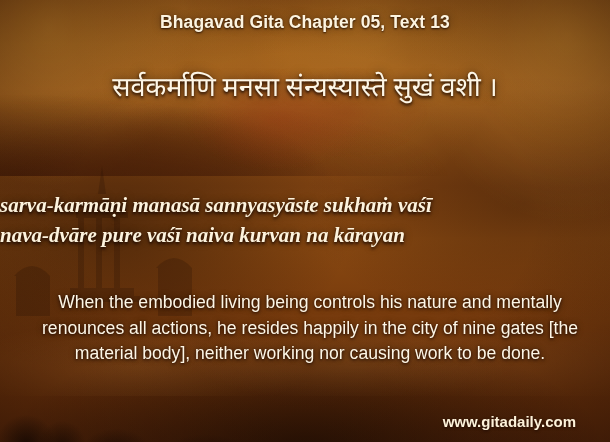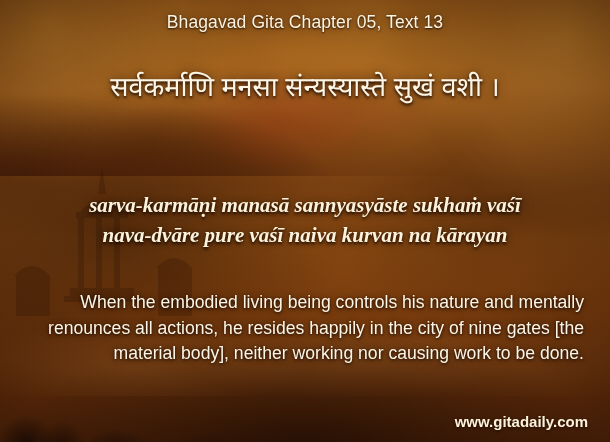--- a/index.html
+++ b/index.html
@@ -87,61 +87,61 @@
   .vignette {
     background:
       radial-gradient(ellipse 82% 78% at 50% 48%, rgba(0,0,0,0) 46%, rgba(24,9,2,.50) 100%);
   }
 
   
   .title {
     position:absolute; left:0; right:0; top:12px;
     text-align:center;
     font-size:17.5px;
-    font-weight:normal;
+    font-weight:bold;
     color:#fdf4e0;
     letter-spacing:.1px;
     text-shadow:0 1px 2px rgba(30,10,0,.85), 0 0 8px rgba(0,0,0,.40);
   }
 
   .sanskrit {
     position:absolute; left:0; right:0; top:60px;
     text-align:center;
-    font-family:Liberation Sans, sans-serif;
+    font-family:Liberation Serif, serif;
     color:#fdf6e6;
     font-size:27px;
     line-height:55px;
     text-shadow:0 2px 3px rgba(26,8,0,.9), 0 0 10px rgba(0,0,0,.5);
     white-space:nowrap;
   }
 
   .translit {
     position:absolute; left:0; right:0; top:190px;
-    text-align:center;
+    text-align:left;
     font-family:"Liberation Serif", serif;
     font-style:italic;
     font-weight:bold;
     color:#fdf3dd;
     font-size:21px;
     line-height:30px;
     text-shadow:0 2px 3px rgba(26,8,0,.9), 0 0 8px rgba(0,0,0,.45);
     white-space:nowrap;
   }
 
   .translation {
     position:absolute; left:36px; right:26px; top:290px;
-    text-align:right;
+    text-align:center;
     color:#fdf6e6;
     font-size:17.6px;
     line-height:25.5px;
     text-shadow:0 1px 3px rgba(26,8,0,.92), 0 0 7px rgba(0,0,0,.45);
   }
 
   .site {
-    position:absolute; right:22px; bottom:12px;
+    position:absolute; right:34px; bottom:12px;
     font-size:15px;
     font-weight:bold;
     color:#fdf2da;
     text-shadow:0 1px 3px rgba(26,8,0,.9);
   }
 </style>
 </head>
 <body>
 
 <div id="card">

